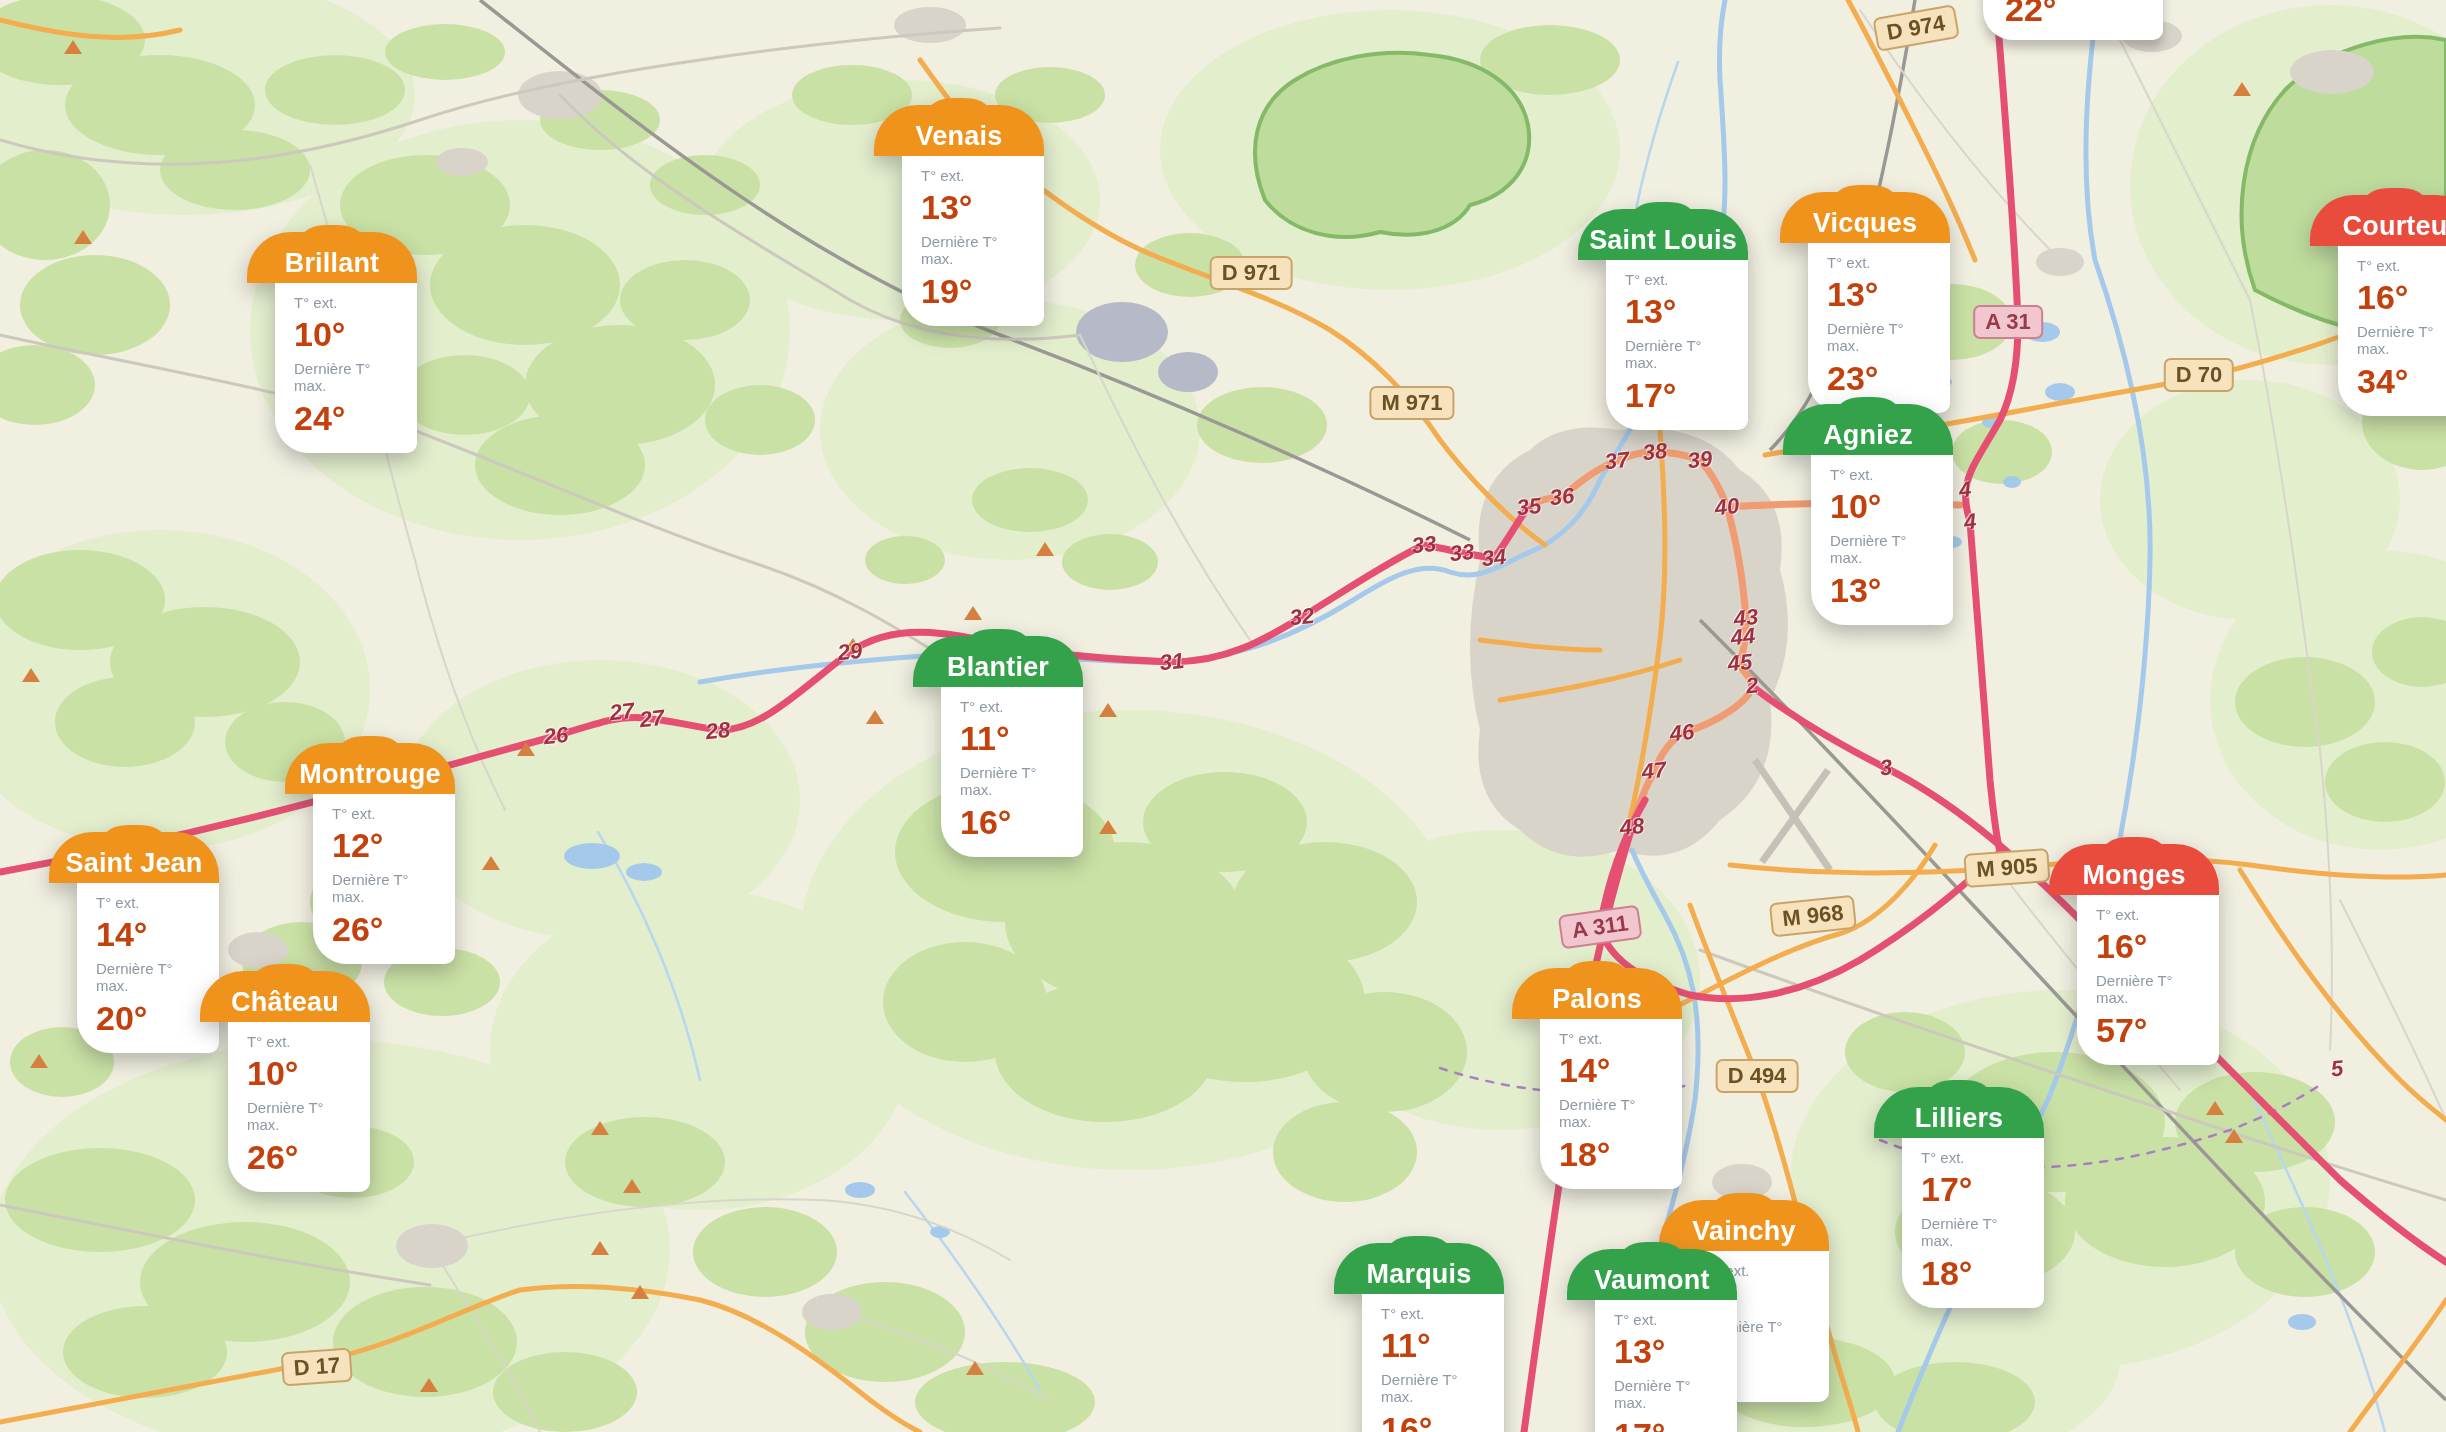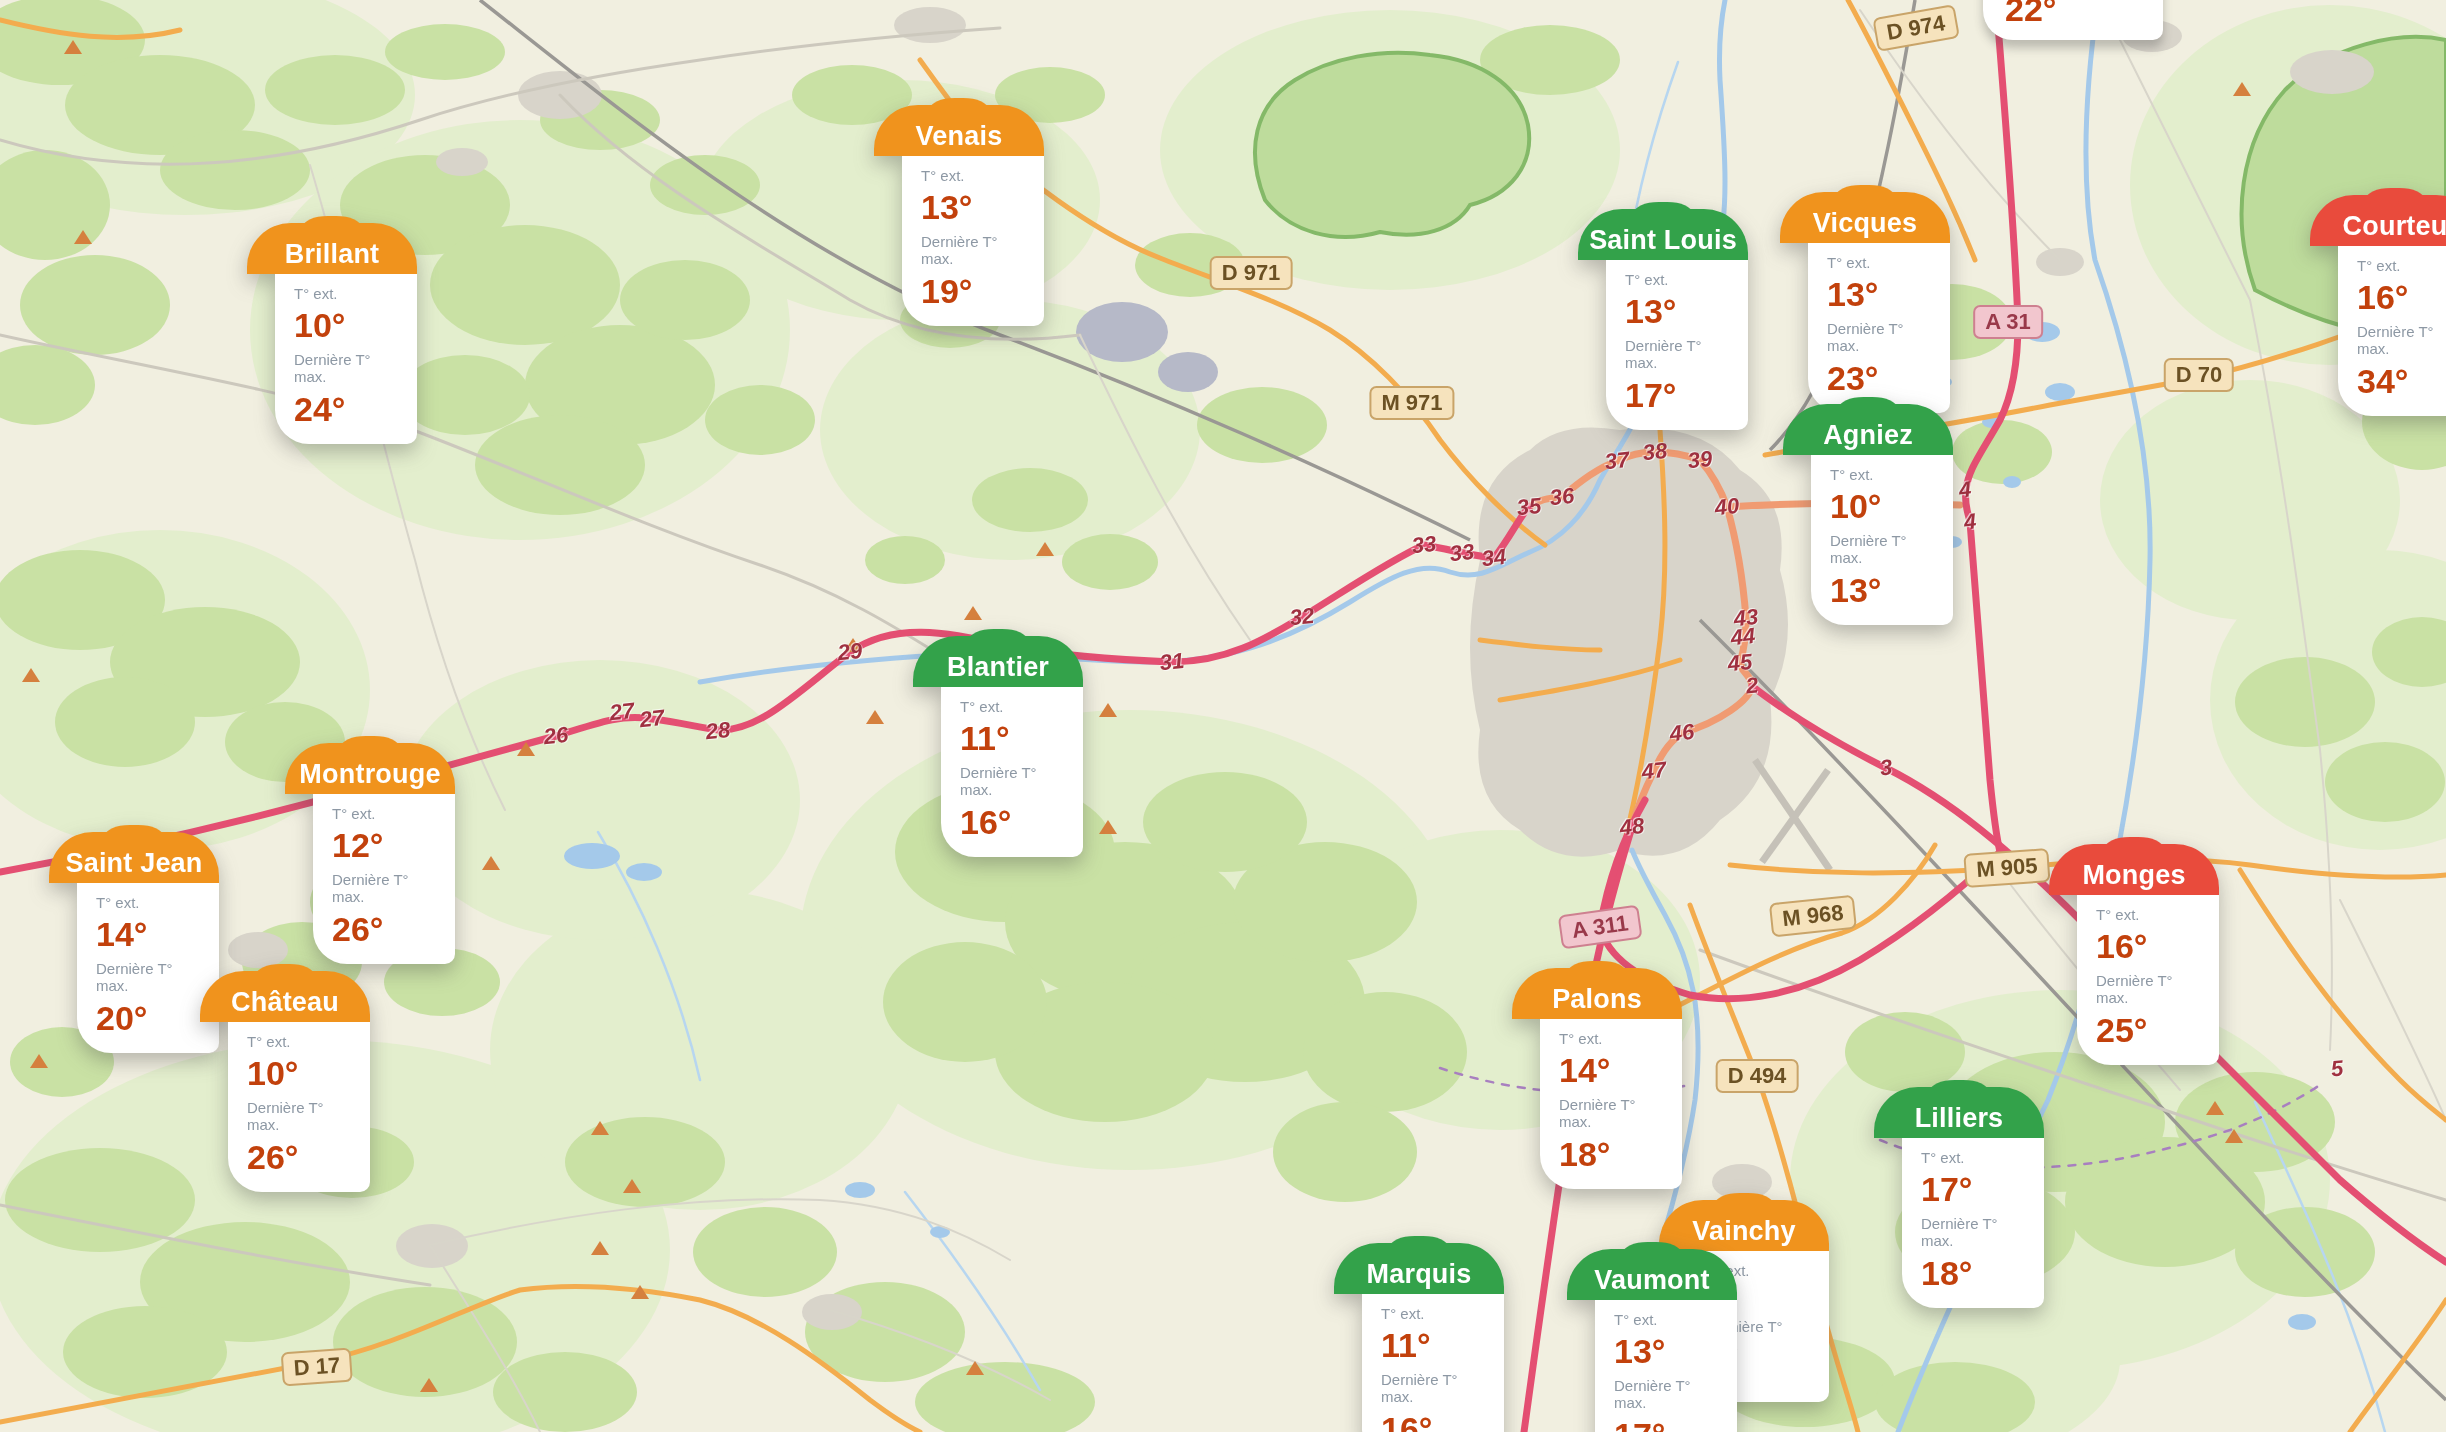--- a/index.html
+++ b/index.html
@@ -336,21 +336,21 @@
         <span>Venais</span>
       </div>
     <div class="card-body">
       <div class="lbl">T° ext.</div>
       <div class="val">13°</div>
       <div class="lbl">Dernière T° max.</div>
       <div class="val">19°</div>
     </div>
   </div>
 
-  <div class="card t-orange" style="left:247px;top:223px">
+  <div class="card t-orange" style="left:247px;top:232px">
     <div class="card-header">
         <span>Brillant</span>
       </div>
     <div class="card-body">
       <div class="lbl">T° ext.</div>
       <div class="val">10°</div>
       <div class="lbl">Dernière T° max.</div>
       <div class="val">24°</div>
     </div>
   </div>
@@ -464,21 +464,21 @@
   </div>
 
   <div class="card t-red" style="left:2049px;top:844px">
     <div class="card-header">
         <span>Monges</span>
       </div>
     <div class="card-body">
       <div class="lbl">T° ext.</div>
       <div class="val">16°</div>
       <div class="lbl">Dernière T° max.</div>
-      <div class="val">25°</div>
+      <div class="val">57°</div>
     </div>
   </div>
 
   <div class="card t-orange" style="left:1659px;top:1200px">
     <div class="card-header">
         <span>Vainchy</span>
       </div>
     <div class="card-body">
       <div class="lbl">T° ext.</div>
       <div class="val"></div>

